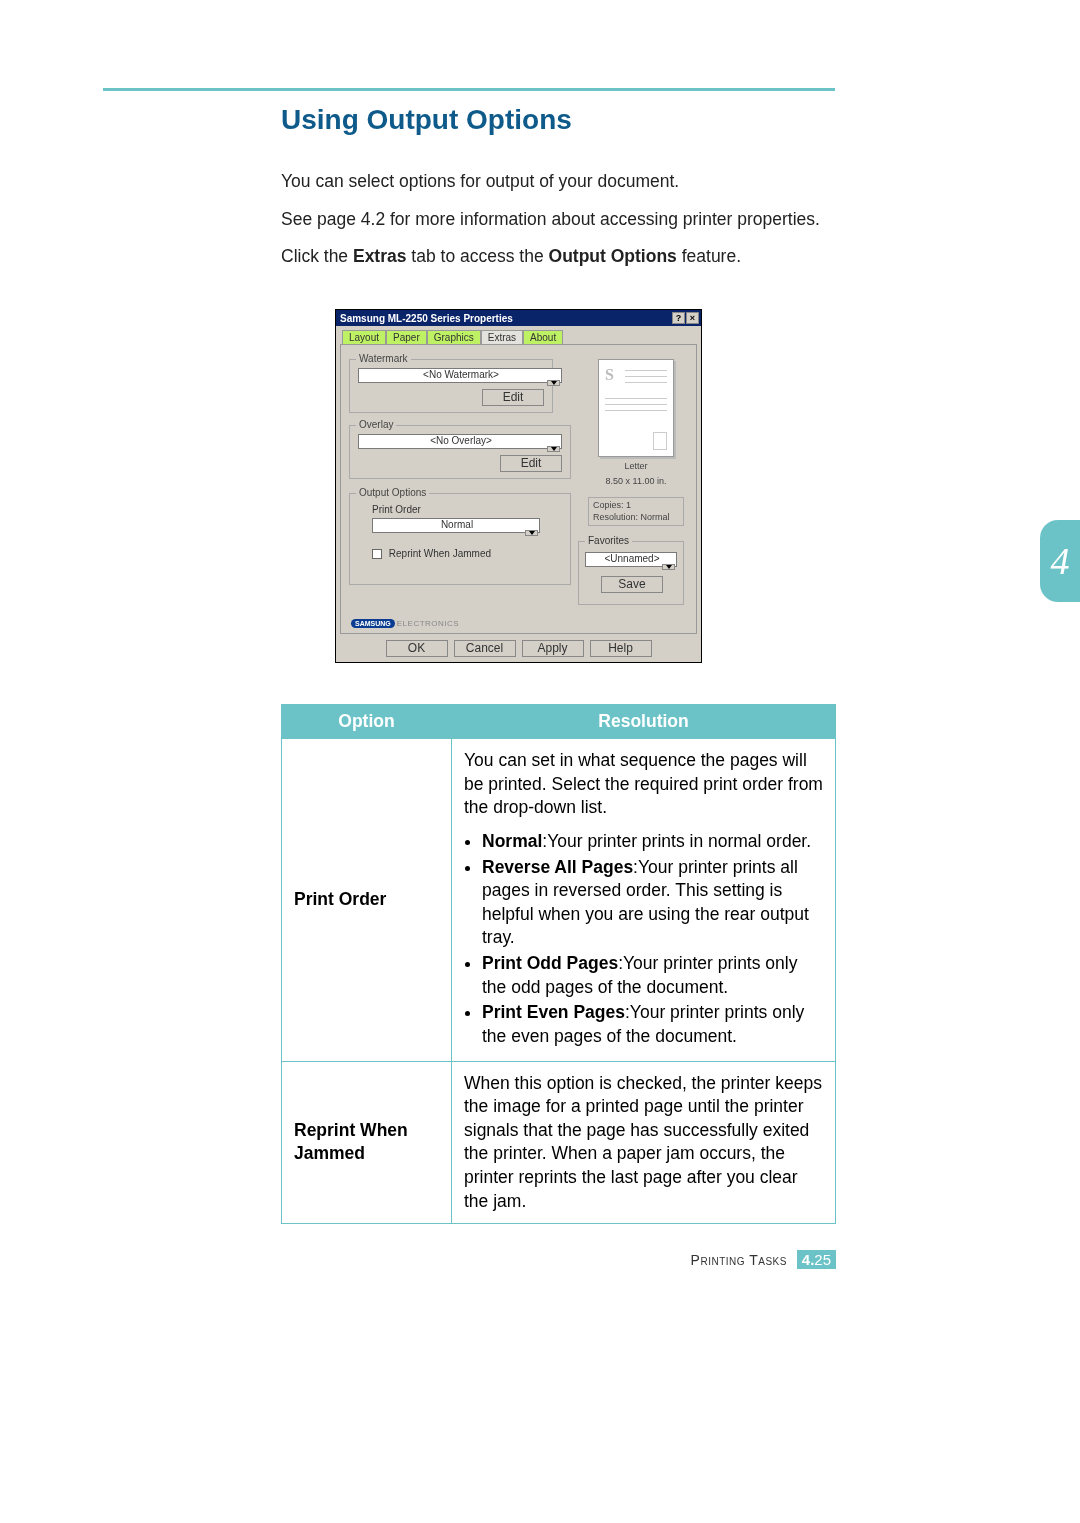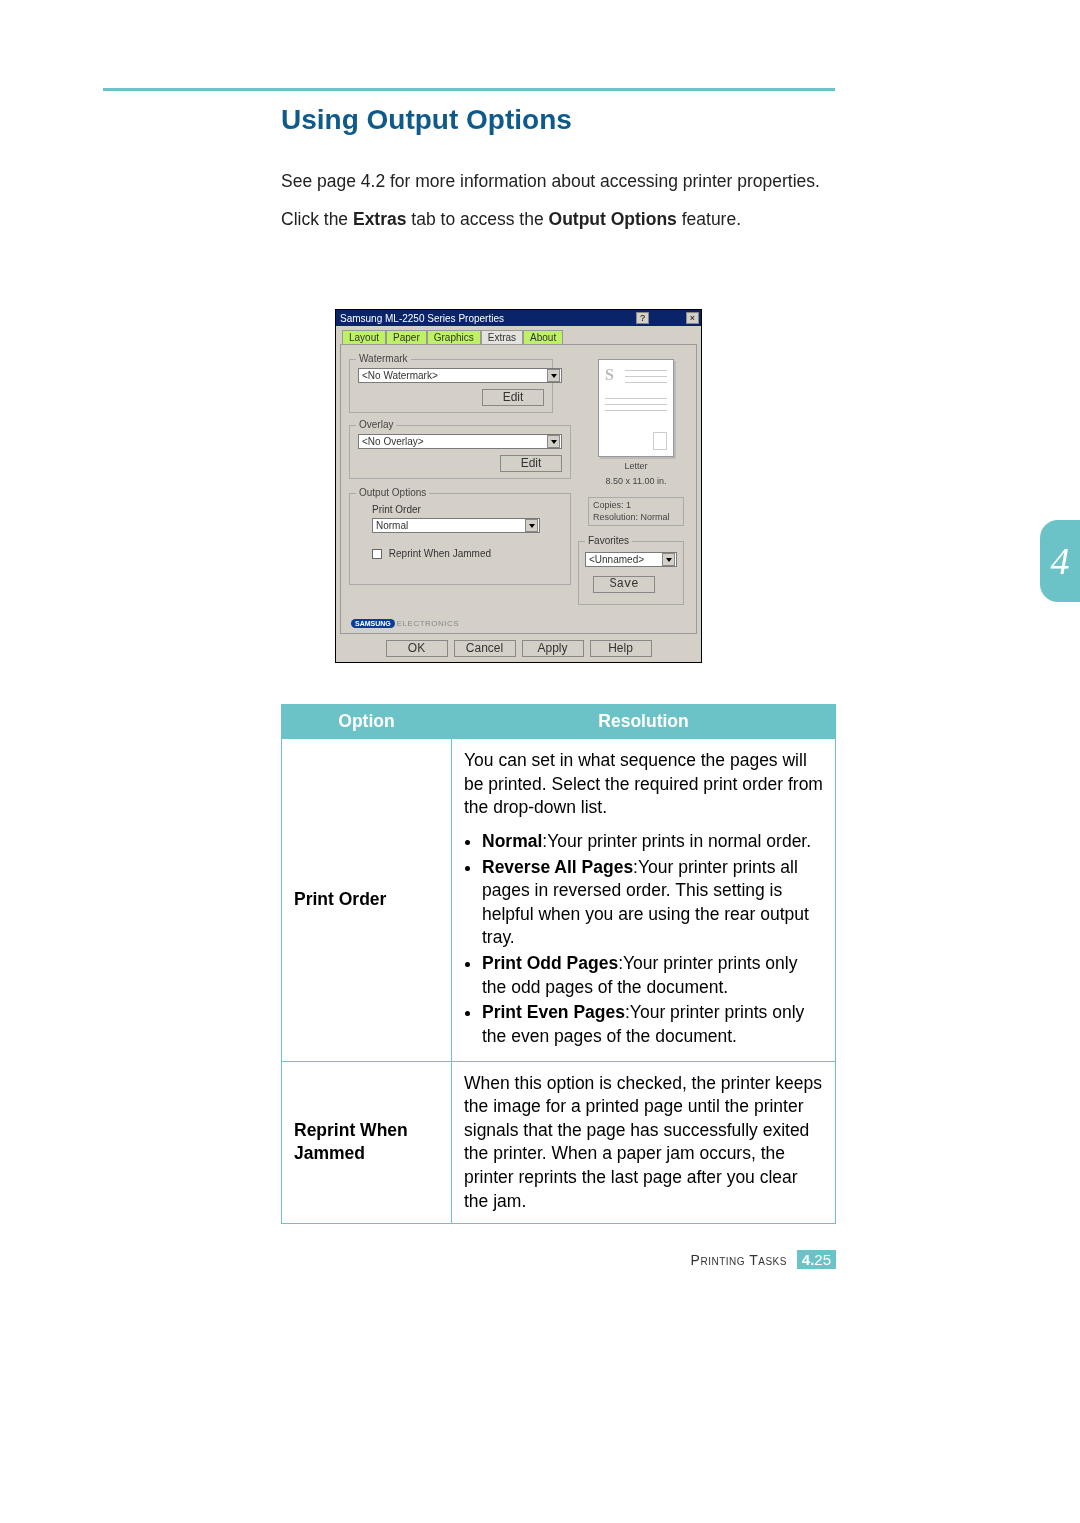--- a/index.html
+++ b/index.html
@@ -53,22 +53,21 @@
     color: #333;
   }
   .dlg .titlebar {
     height: 16px;
     background: linear-gradient(#0a246a,#0a246a);
     color: #fff;
     display: flex;
     align-items: center;
     padding: 0 2px 0 4px;
     font-size: 10px;
-    font-weight: normal;
-    gap: 36px;
+    font-weight: bold;
   }
   .dlg .titlebar .t { flex: 1; }
   .dlg .tb-btn {
     width: 13px; height: 12px;
     background: #d4d0c8;
     border: 1px solid #888;
     margin-left: 1px;
     font-size: 9px;
     line-height: 10px;
     text-align: center;
@@ -104,20 +103,21 @@
     color: #444;
   }
   .sel {
     display: flex;
     border: 1px solid #7a7a7a;
     background: #fff;
     height: 15px;
     align-items: center;
     padding: 0 1px 0 3px;
     font-size: 10px;
+    flex-direction: column;
   }
   .sel .arrow {
     width: 13px; height: 13px;
     background: #d4d0c8;
     border: 1px solid #888;
     margin-left: auto;
     display: flex; align-items: center; justify-content: center;
   }
   .arrow svg { width: 6px; height: 4px; }
   .btn-s {
@@ -218,20 +218,21 @@
   .footer .pg .ch { font-weight: bold; }
 </style>
 </head>
 <body>
 
 <div class="top-rule"></div>
 
 <h1 class="heading">Using Output Options</h1>
 
 <div class="body-col">
+  <p>You can select options for output of your document.</p>
   <p>See page 4.2 for more information about accessing printer properties.</p>
   <p>
     <span>Click the </span><b>Extras</b><span> tab to access the </span><b>Output Options</b><span> feature.</span>
   </p>
 </div>
 
 <div class="dlg">
   <div class="titlebar">
     <span class="t">Samsung ML-2250 Series Properties</span>
     <span class="tb-btn">?</span>
@@ -312,21 +313,21 @@
     <div class="fav">
       <span class="lbl">Favorites</span>
       <div class="sel" style="position:absolute; left:6px; top:10px; width:92px;">
         <span>&lt;Unnamed&gt;</span>
         <span class="arrow">
             <svg viewBox="0 0 6 4">
               <path d="M0 0 L6 0 L3 4 Z" fill="#000"></path>
             </svg>
           </span>
       </div>
-      <div class="btn-s" style="position:absolute; left:14px; top:34px;font-family:Liberation Mono, monospace;">Save</div>
+      <div class="btn-s" style="position:absolute; left:22px; top:34px;">Save</div>
     </div>
 
     <div class="brand">
       <span class="logo">SAMSUNG</span><span>ELECTRONICS</span>
     </div>
   </div>
   <div class="dlg-btns">
     <div class="btn-s">OK</div>
     <div class="btn-s">Cancel</div>
     <div class="btn-s">Apply</div>

